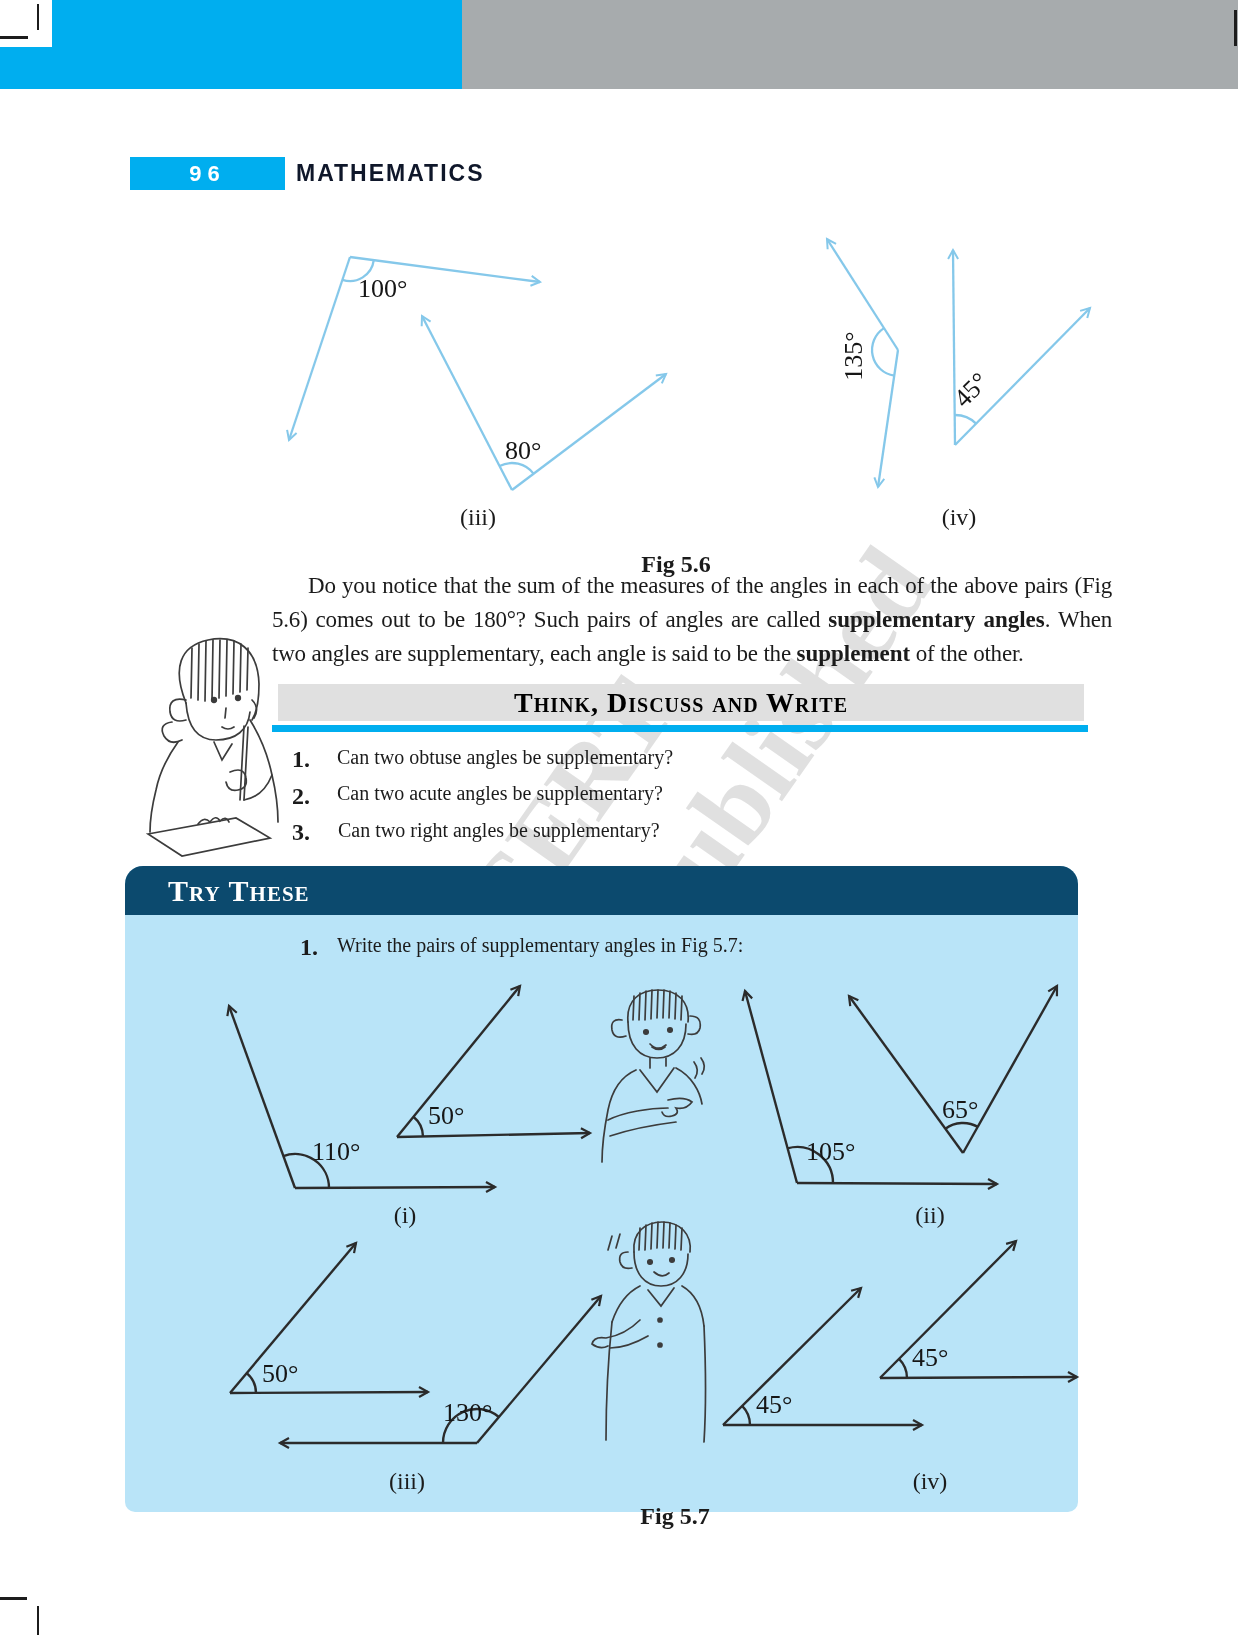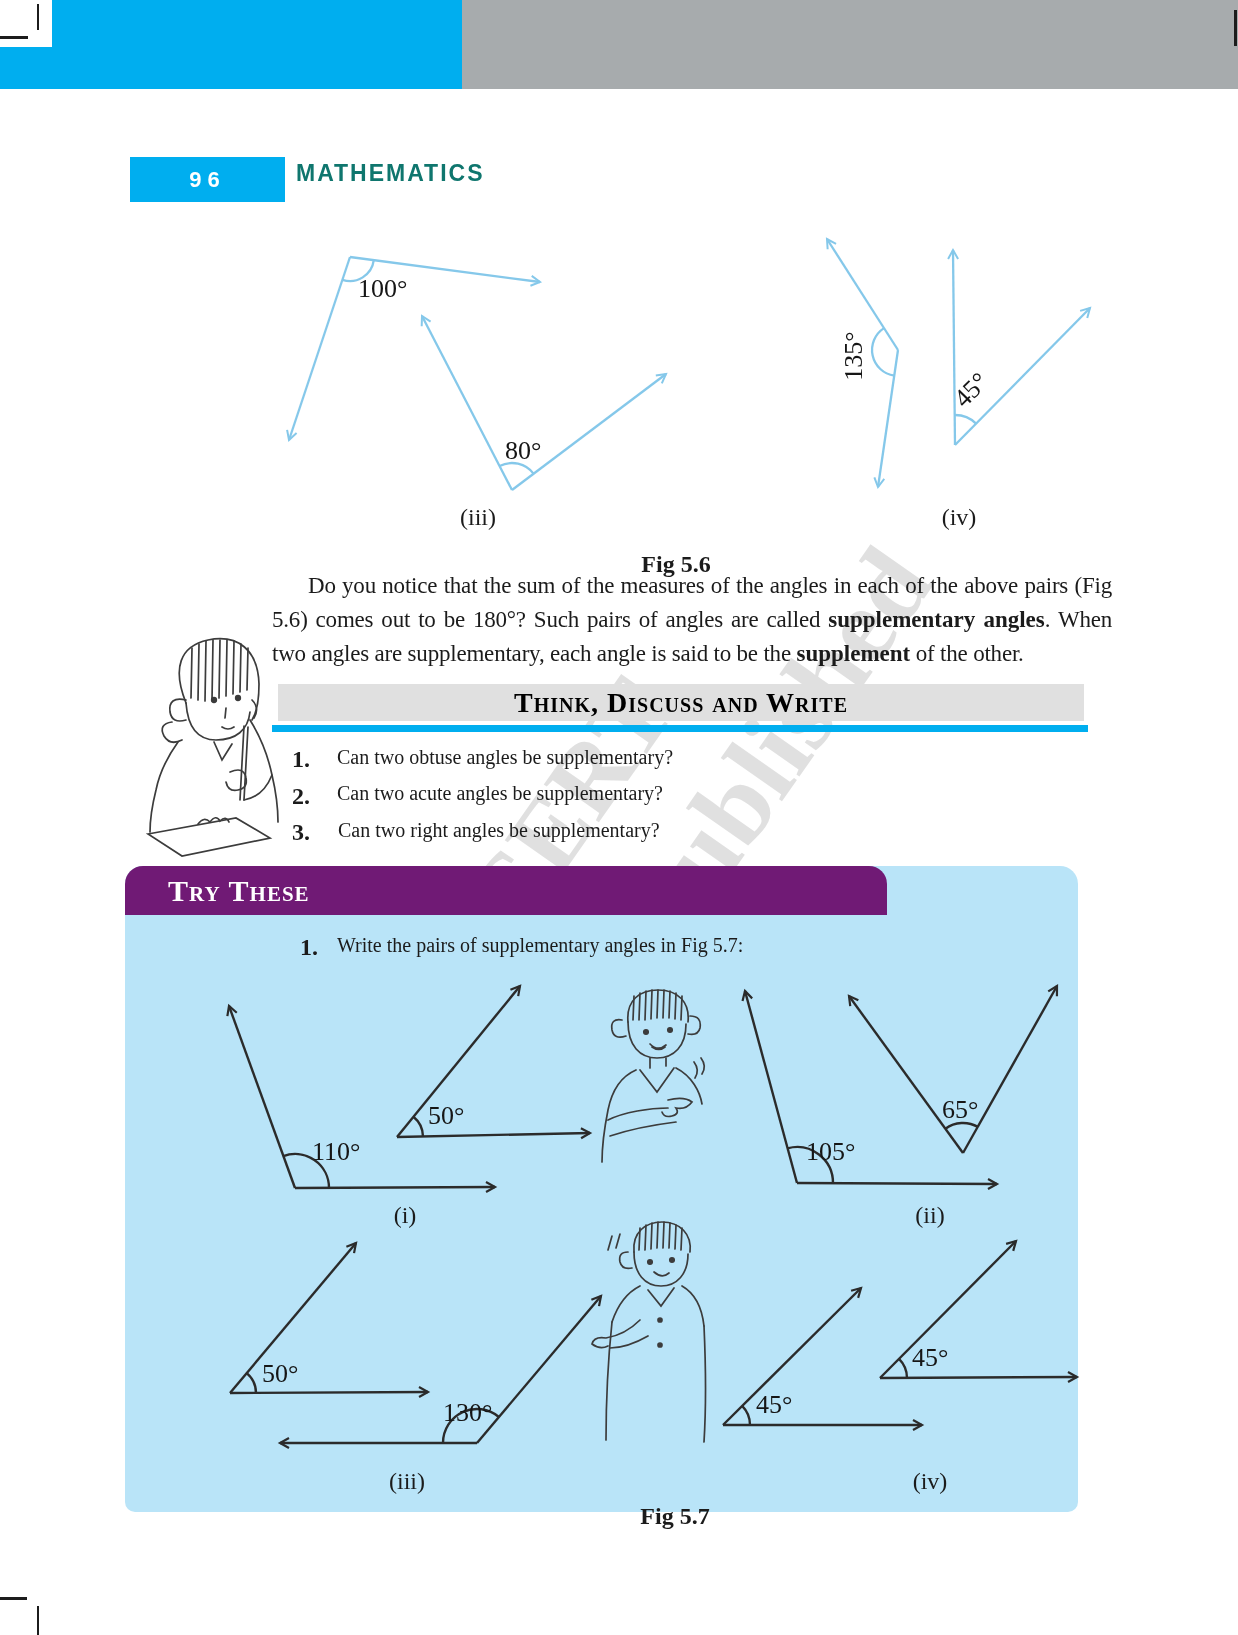--- a/index.html
+++ b/index.html
@@ -5,46 +5,46 @@
   html,body{margin:0;padding:0;background:#fff;}
   #page{position:relative;width:1238px;height:1635px;background:#fff;overflow:hidden;
         font-family:"Liberation Serif",serif;color:#1b1b1b;}
   .abs{position:absolute;}
   
   #banner-cyan{left:0;top:0;width:462px;height:89px;background:#00AEEF;z-index:1;}
   #banner-gray{left:462px;top:0;width:776px;height:89px;background:#A7ABAD;z-index:1;}
   #corner-notch{left:0;top:0;width:52px;height:47px;background:#fff;z-index:2;}
   .cropmark{background:#1c1c1c;z-index:3;}
   
-  #pagenum-box{left:130px;top:157px;width:155px;height:45px;background:#00AEEF;z-index:4;
+  #pagenum-box{left:130px;top:157px;width:155px;height:33px;background:#00AEEF;z-index:4;
     display:flex;align-items:center;justify-content:center;text-align:right;}
   #pagenum{font-family:"Liberation Sans",sans-serif;font-weight:bold;font-size:22px;
     color:#fff;letter-spacing:6px;}
   #subject{left:296px;top:160px;z-index:4;font-family:"Liberation Sans",sans-serif;
-    font-size:23px;letter-spacing:2px;color:#0f766e;font-weight:bold;}
+    font-size:23px;letter-spacing:2px;color:#0f172a;font-weight:bold;}
   
   .wm{z-index:1;font-weight:bold;color:rgba(165,165,165,0.34);transform-origin:0 50%;
       font-family:"Liberation Serif",serif;white-space:nowrap;}
   #wm1{left:488px;top:862px;font-size:102px;transform:rotate(-55deg);}
   #wm2{left:648px;top:868px;font-size:108px;transform:rotate(-55deg);}
   
   #para{left:272px;top:546px;width:840px;z-index:4;font-size:23px;line-height:34px;
         text-align:justify;text-indent:36px;letter-spacing:-0.2px;}
   #para b{letter-spacing:0;}
   
   #think-bar{left:278px;top:684px;width:806px;height:37px;background:#E0E0E0;z-index:2;
      display:flex;align-items:center;justify-content:center;}
   #think-title{font-variant:small-caps;font-weight:bold;font-size:28px;letter-spacing:1px;color:#000000;}
   #think-rule{left:272px;top:725px;width:816px;height:7px;background:#00AEEF;z-index:2;}
   .q-num{font-weight:bold;font-size:24px;z-index:4;}
   .q-text{font-size:20px;z-index:4;text-align:right;}
   
   #try-box{left:125px;top:866px;width:953px;height:646px;background:#B9E4F8;z-index:2;
      border-radius:18px 18px 10px 10px;}
-  #try-header{left:125px;top:866px;width:762px;height:49px;background:#701a75;z-index:2;
+  #try-header{left:125px;top:866px;width:953px;height:49px;background:#0c4a6e;z-index:2;
      border-radius:18px 18px 0 0;display:flex;align-items:center;}
   #try-title{margin-left:43px;font-variant:small-caps;font-weight:bold;font-size:30px;
      letter-spacing:1px;color:#fff;z-index:3;}
   
   .sublabel{font-size:24px;z-index:4;text-align:center;width:70px;margin-left:-35px;}
   .figcap{font-weight:bold;font-size:24px;z-index:4;text-align:center;width:120px;margin-left:-60px;margin-top:37px;}
   svg#diagrams{left:0;top:0;z-index:3;pointer-events:none;}
   svg text{font-family:"Liberation Serif",serif;font-size:26px;fill:#161616;}
 </style>
 </head>

